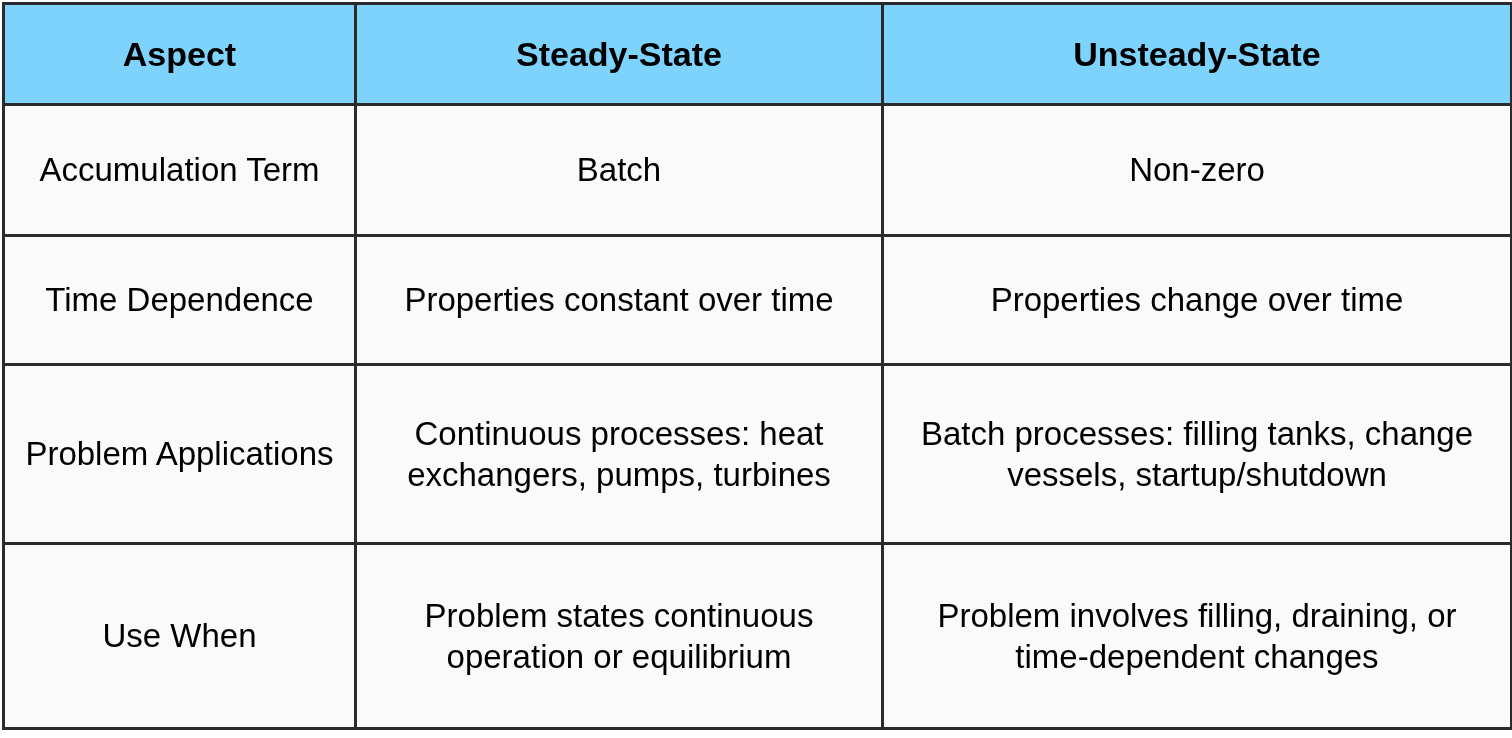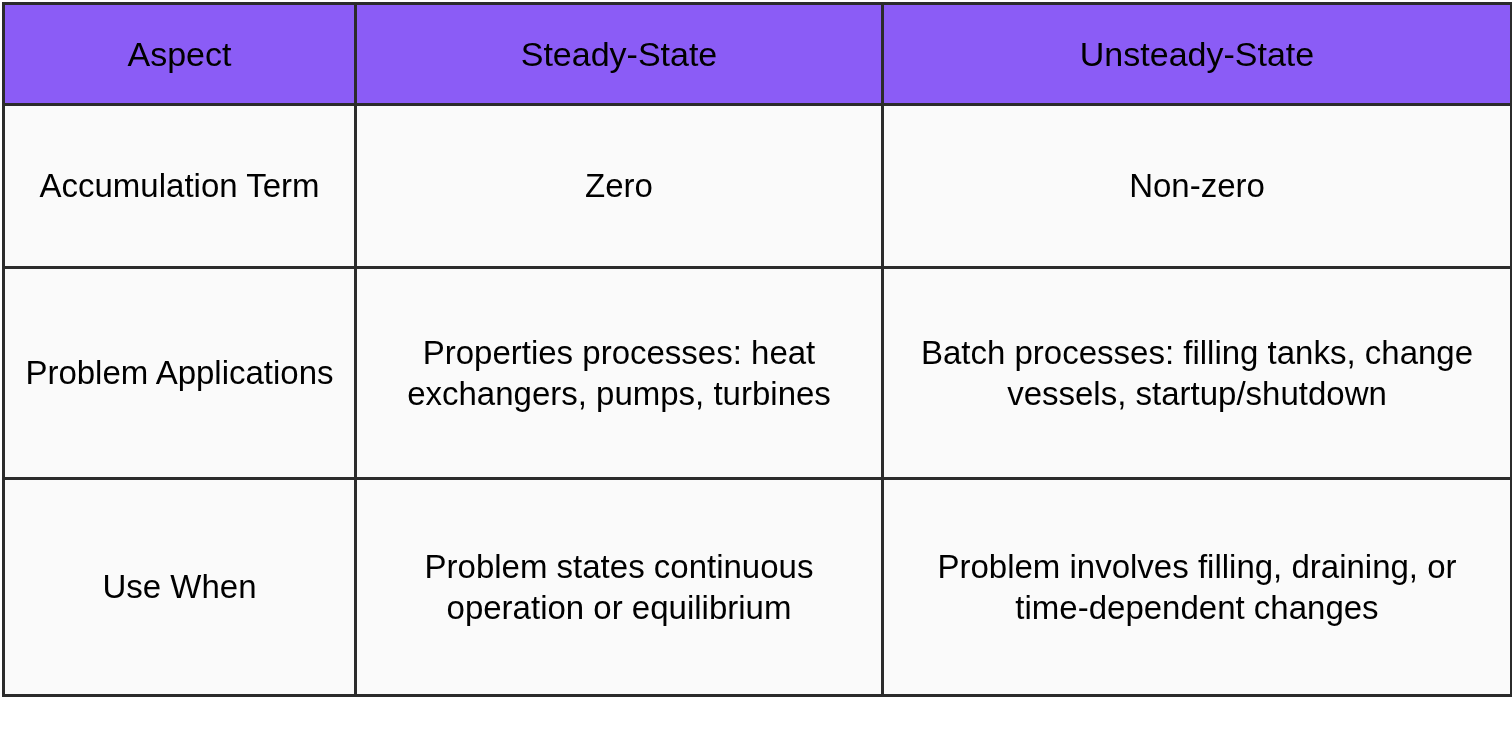--- a/index.html
+++ b/index.html
@@ -28,26 +28,26 @@
   }
   table.comparison col.c0 { width: 352px; }
   table.comparison col.c1 { width: 527px; }
   table.comparison col.c2 { width: 629px; }
 
   table.comparison th,
   table.comparison td {
     border: 3px solid #2b2b2b;
     text-align: center;
     vertical-align: middle;
-    padding: 16px 14px;
+    padding: 0 14px;
     line-height: 1.25;
   }
   table.comparison thead th {
-    background: #8b5cf6;
-    font-weight: normal;
+    background: #7dd3fc;
+    font-weight: bold;
     font-size: 34px;
     height: 90px;
     padding: 4px 10px;
   }
   table.comparison tbody td {
     background: #fafafa;
     font-weight: normal;
     font-size: 33px;
   }
   tr.row-accumulation td { height: 128px; }
@@ -68,26 +68,31 @@
     <thead>
       <tr>
         <th>Aspect</th>
         <th>Steady-State</th>
         <th>Unsteady-State</th>
       </tr>
     </thead>
     <tbody>
       <tr class="row-accumulation">
         <td>Accumulation Term</td>
-        <td>Zero</td>
+        <td>Batch</td>
         <td>Non-zero</td>
+      </tr>
+      <tr class="row-time">
+        <td>Time Dependence</td>
+        <td>Properties constant over time</td>
+        <td>Properties change over time</td>
       </tr>
       <tr class="row-apps">
         <td>Problem Applications</td>
-        <td>Properties processes: heat exchangers, pumps, turbines</td>
+        <td>Continuous processes: heat exchangers, pumps, turbines</td>
         <td>Batch processes: filling tanks, change vessels, startup/shutdown</td>
       </tr>
       <tr class="row-usewhen">
         <td>Use When</td>
         <td>Problem states continuous operation or equilibrium</td>
         <td>Problem involves filling, draining, or time-dependent changes</td>
       </tr>
     </tbody>
   </table>
 </div>

